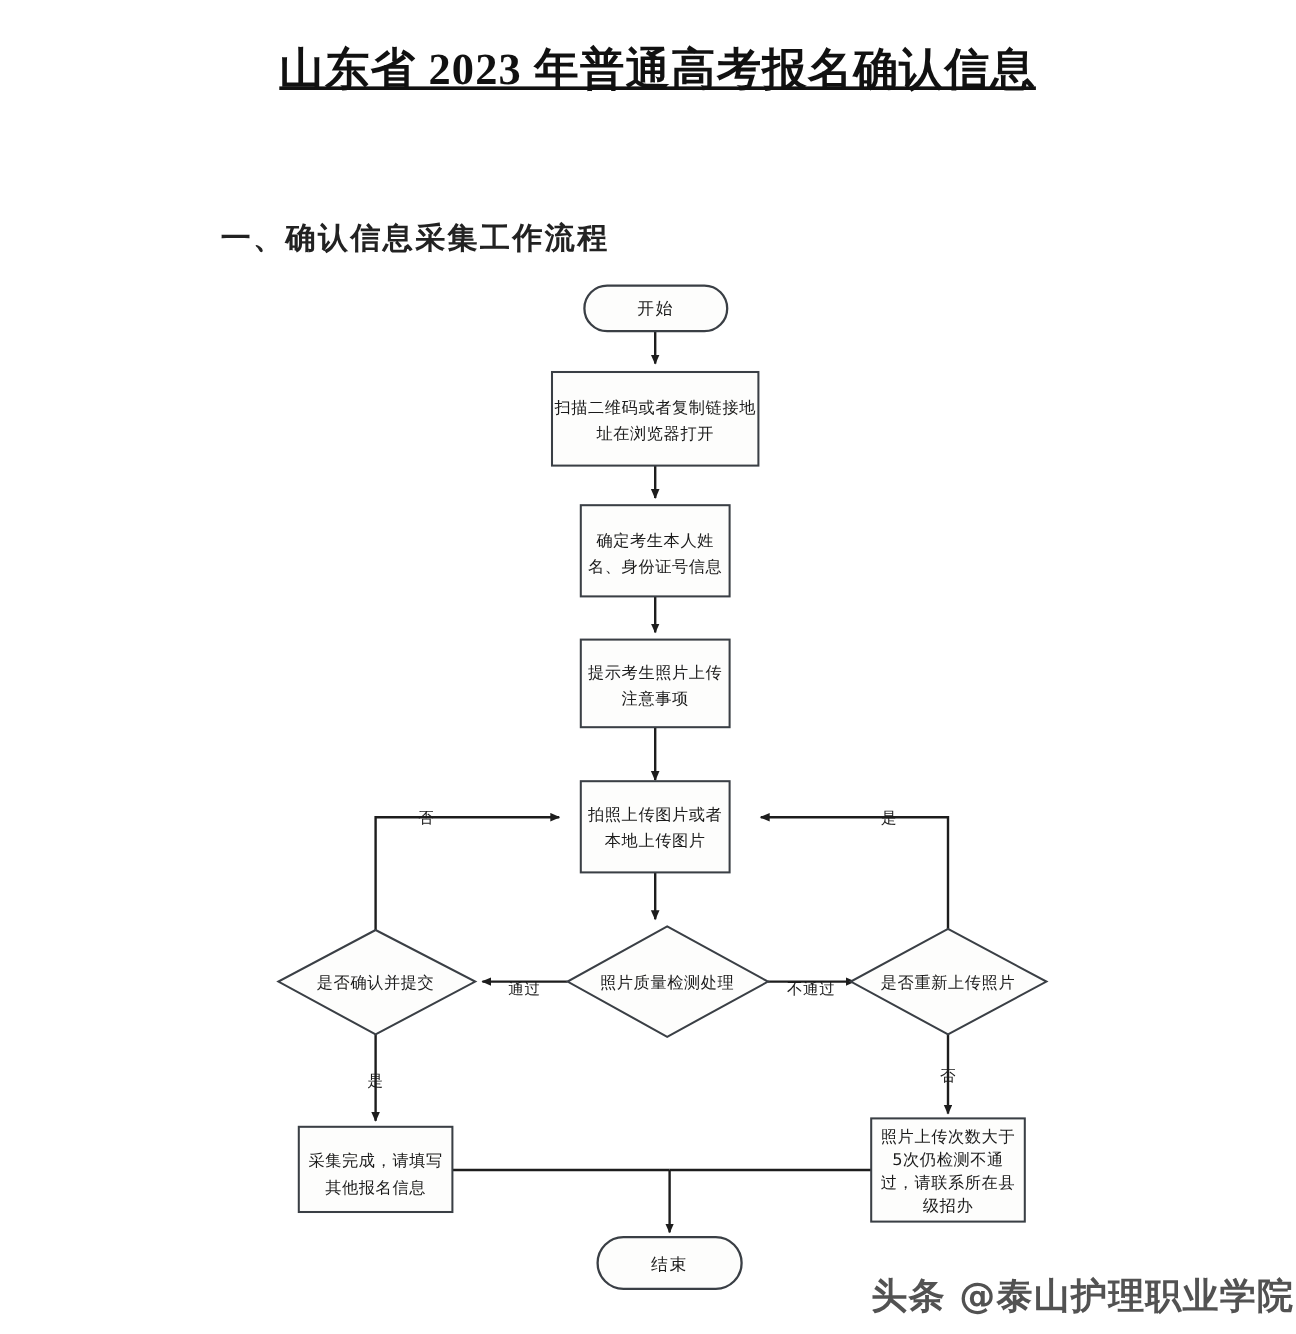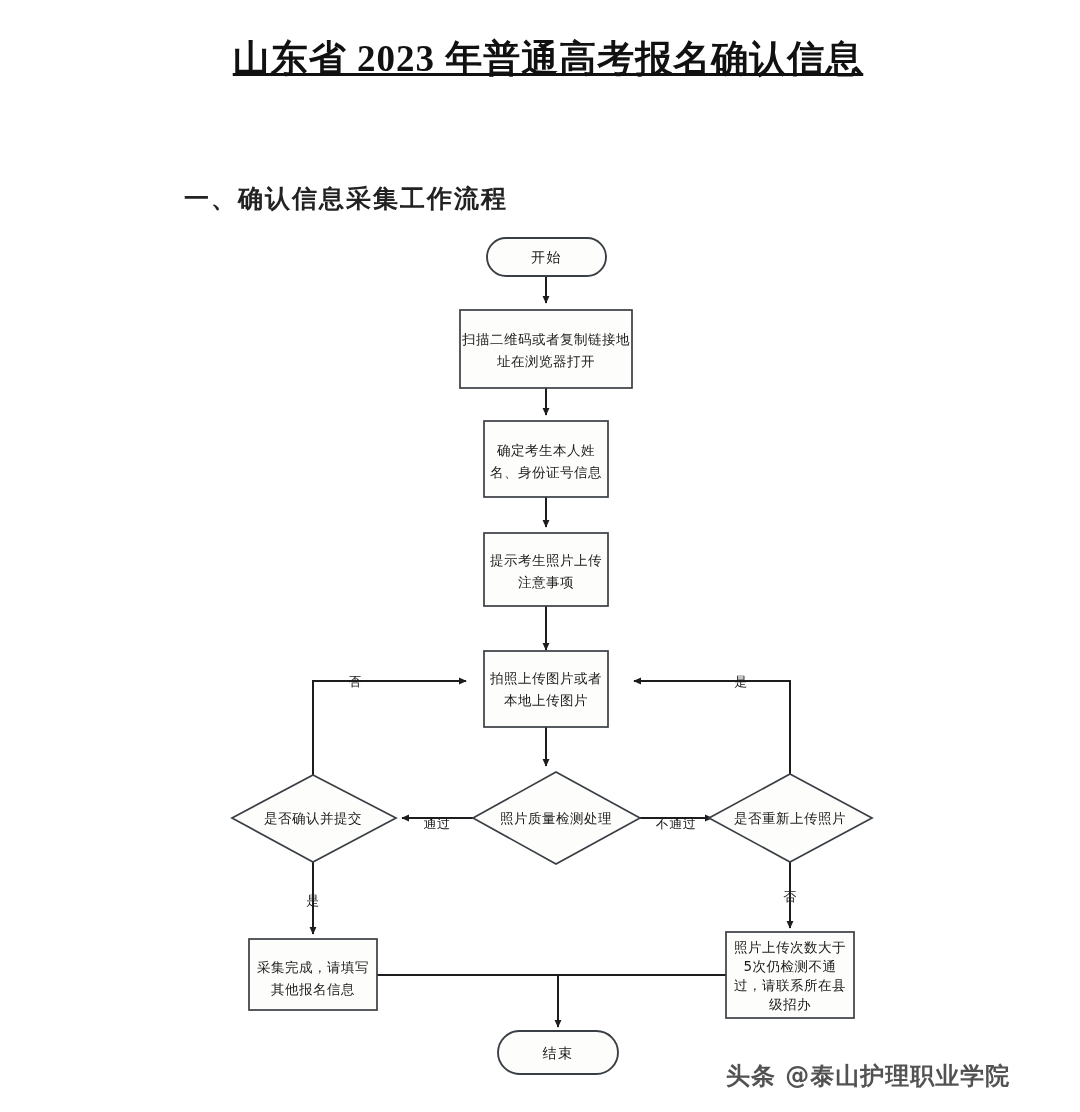--- a/index.html
+++ b/index.html
@@ -87,21 +87,21 @@
     text-anchor: middle;
     letter-spacing: 0.5px;
   }
 
   
   .watermark {
     position: absolute;
     left: 726px;
     top: 1060px;
     font-family: "DejaVu Sans", "Liberation Sans", sans-serif;
-    font-size: 24px;
+    font-size: 30px;
     font-weight: bold;
     color: #3b3b3b;
     letter-spacing: 1px;
     white-space: nowrap;
     opacity: 0.88;
   }
   .watermark .wm-at { font-weight: bold; }
 </style>
 </head>
 <body>

